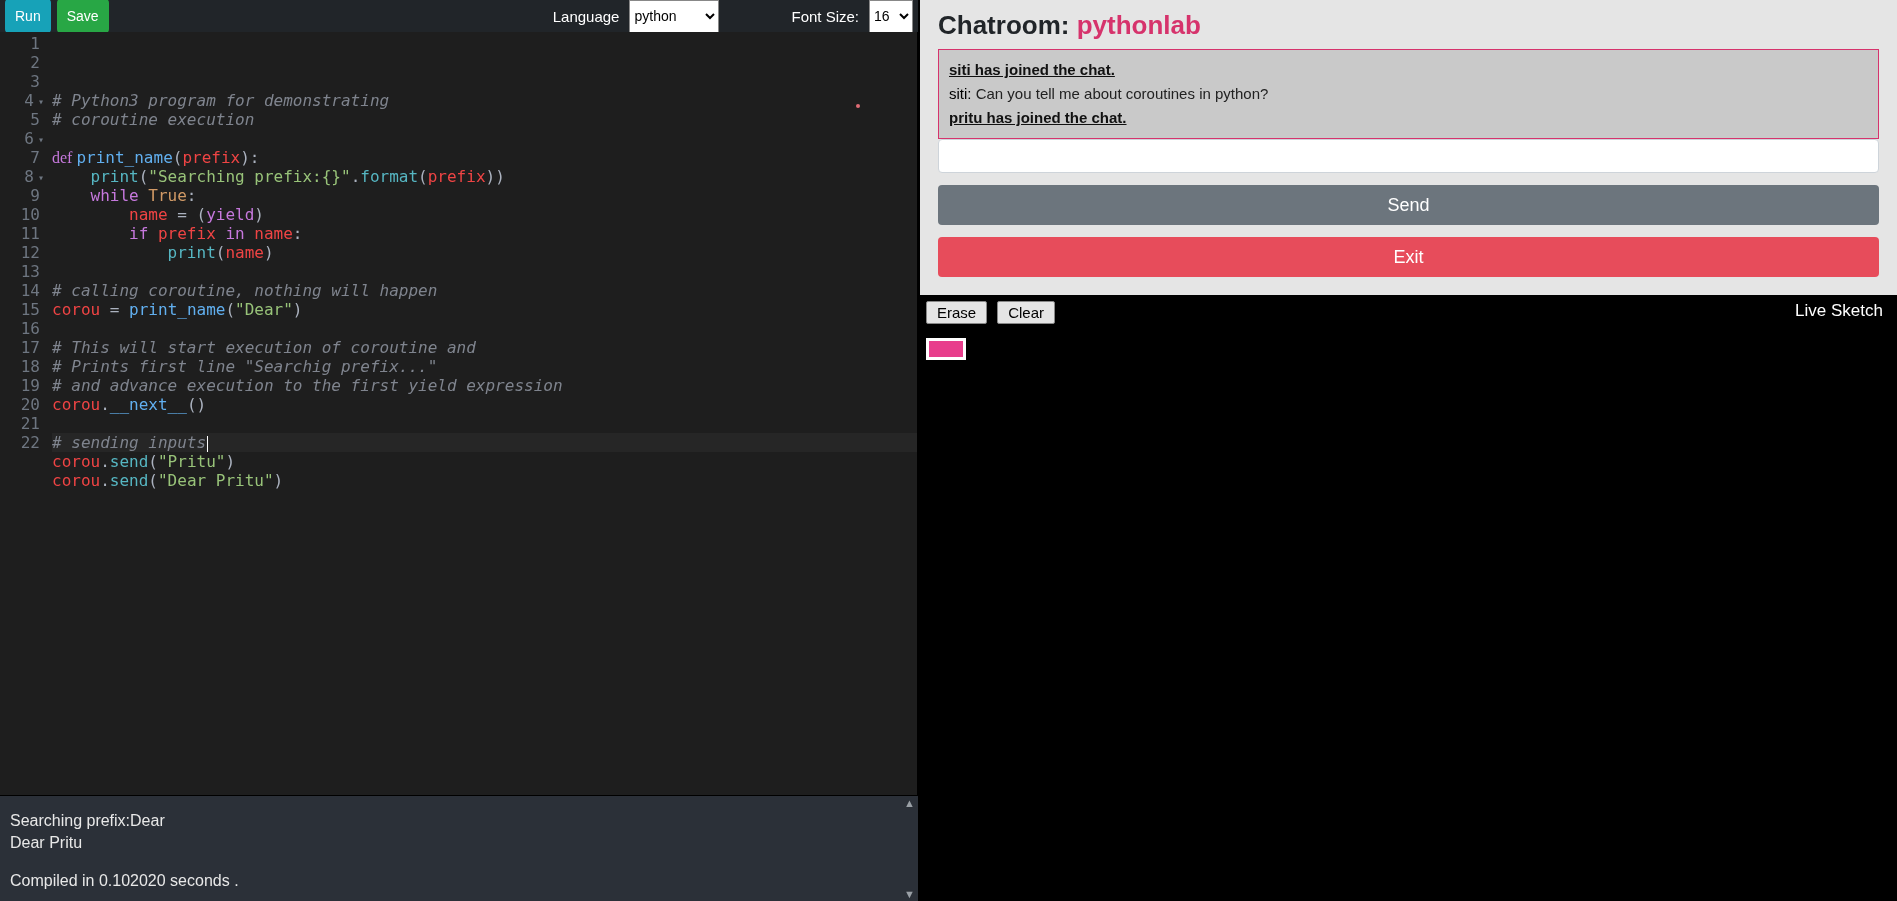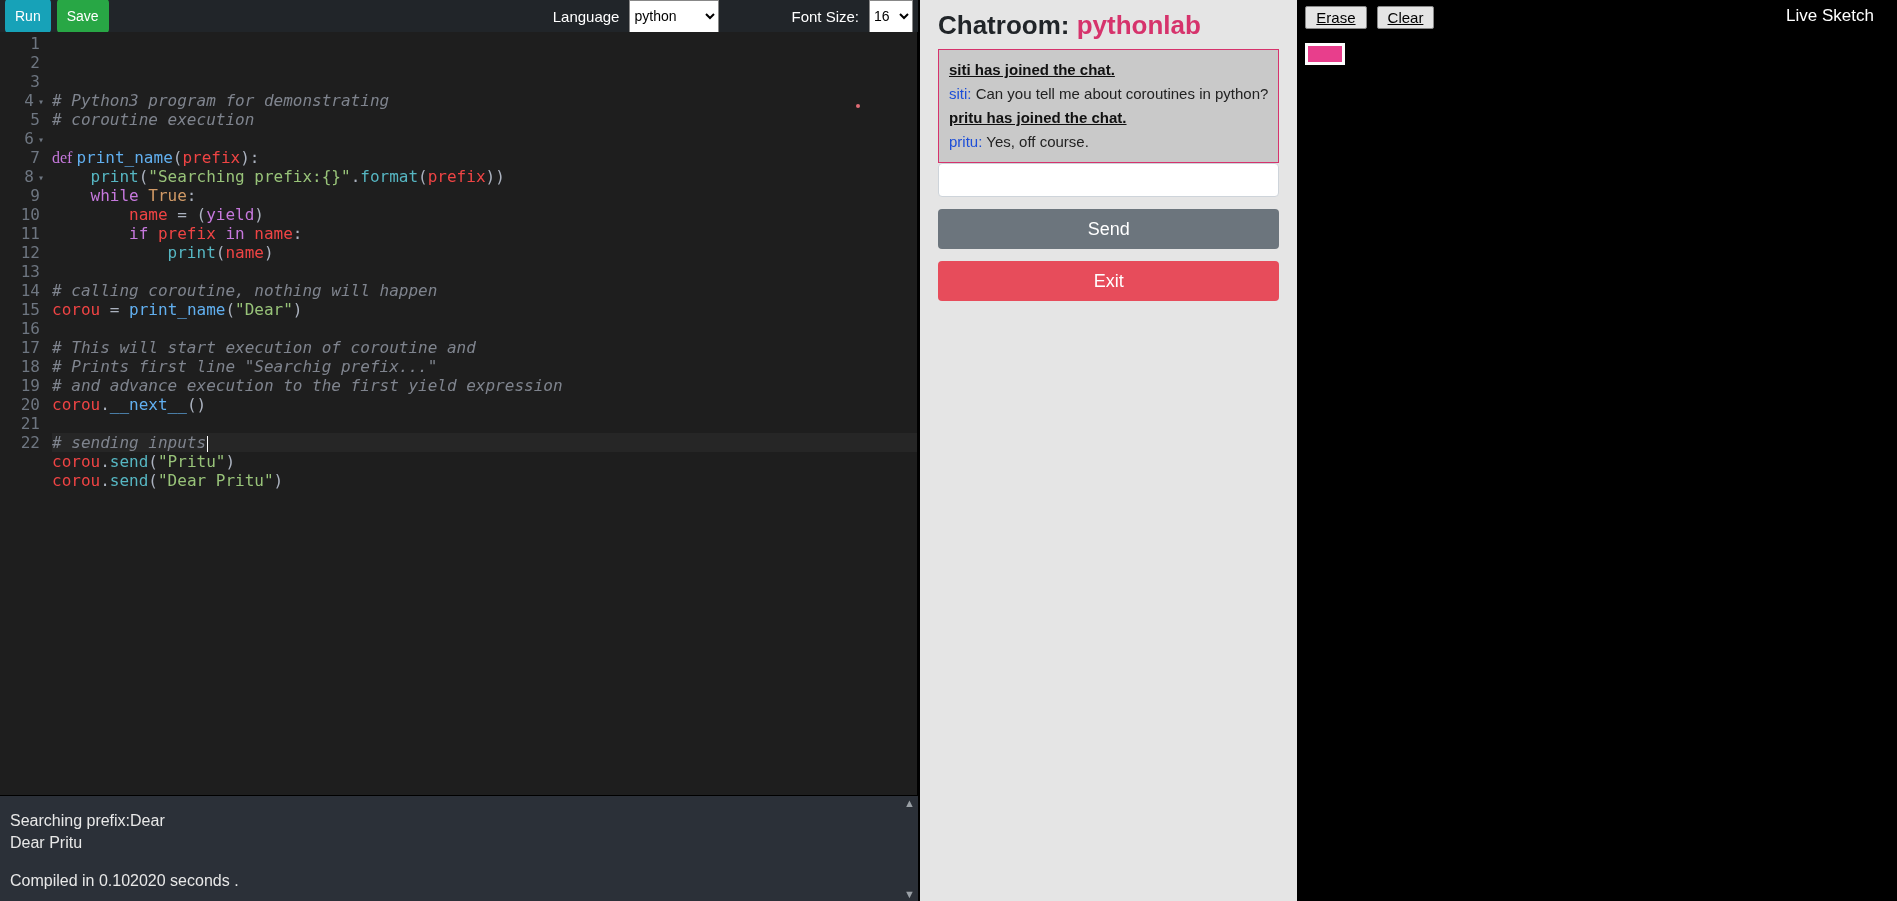--- a/index.html
+++ b/index.html
@@ -110,39 +110,39 @@
   .output .oline { line-height: 22px; }
   .output .compiled { margin-top: 16px; }
   .out-scroll {
     position:absolute; right:0; top:0; bottom:0; width:17px;
     background:#2b3038; display:flex; flex-direction:column;
     justify-content:space-between; align-items:center;
   }
   .out-scroll .arr { color:#9aa0a6; font-size:11px; line-height:14px; user-select:none;}
 
   
-  .right-panel { flex: 1 1 auto; display:flex; flex-direction:row; height:100%; }
+  .right-panel { flex: 1 1 auto; display:flex; flex-direction:column; height:100%; }
 
   .chat-area {
     background:#e5e5e5;
     color:#212529;
     padding:10px 18px 18px 18px;
     border-left:2px solid #000;
   }
   .chat-title { font-size:26px; font-weight:600; margin-bottom:8px;}
   .chat-title .room { color:#d6336c; }
   .chat-log {
     border:1px solid #d6336c;
     background:#c9c9c9;
     padding:8px 10px;
     font-size:15px;
     line-height:24px;
   }
   .chat-log .sys { font-weight:700; color:#111;text-decoration:underline; }
-  .chat-log .user { color:#1d4ed8; }
+  .chat-log .user { color:#000000; }
   .chat-log .msg { color:#222; }
   .msg-label { font-size:20px; color:#444; margin:14px 0 6px 0;}
   .msg-input {
     width:100%; height:34px; background:#fff; border:1px solid #ced4da;
     border-radius:4px; padding:4px 8px; font-size:15px;
   }
   .wide-btn {
     width:100%; border:none; border-radius:4px; height:40px;
     font-size:18px; color:#fff; margin-top:12px; cursor:pointer;
   }
@@ -155,24 +155,24 @@
     background:#000;
     border-left:2px solid #000;
     position:relative;
     padding:6px;
   }
   .sketch-toolbar {
     display:flex; align-items:center; gap:10px;
   }
   .skbtn {
     background:#e5e5e5; color:#000; border:1px solid #888;
-    padding:2px 10px; font-size:15px; cursor:pointer; border-radius:2px;text-decoration:underline;
+    padding:2px 10px; font-size:15px; cursor:pointer; border-radius:2px;
   }
   .sketch-title {
-    position:absolute; top:6px; right:23px; color:#fff; font-size:17px;
+    position:absolute; top:6px; right:14px; color:#fff; font-size:17px;
   }
   .color-swatch {
     width:40px; height:22px; border:3px solid #fff; background:#e83e8c;
     margin-top:14px;
   }
 </style>
 </head>
 <body>
 
 <div class="left-panel">
@@ -238,21 +238,20 @@
 <div class="right-panel">
 
   <div class="chat-area">
     <div class="chat-title">
       <span>Chatroom: </span><span class="room">pythonlab</span>
     </div>
     <div class="chat-log" id="chat-log">
         <div class="sys">siti has joined the chat.</div>
         <div><span class="user">siti: </span><span class="msg">Can you tell me about coroutines in python?</span></div>
         <div class="sys">pritu has joined the chat.</div>
-        <div><span class="user">pritu: </span><span class="msg">Yes, off course.</span></div>
       </div>
     <input class="msg-input" value="" style="">
     <button class="wide-btn btn-send">Send</button>
     <button class="wide-btn btn-exit">Exit</button>
   </div>
 
   <div class="sketch-area">
     <div class="sketch-toolbar">
       <button class="skbtn">Erase</button>
       <button class="skbtn">Clear</button>

